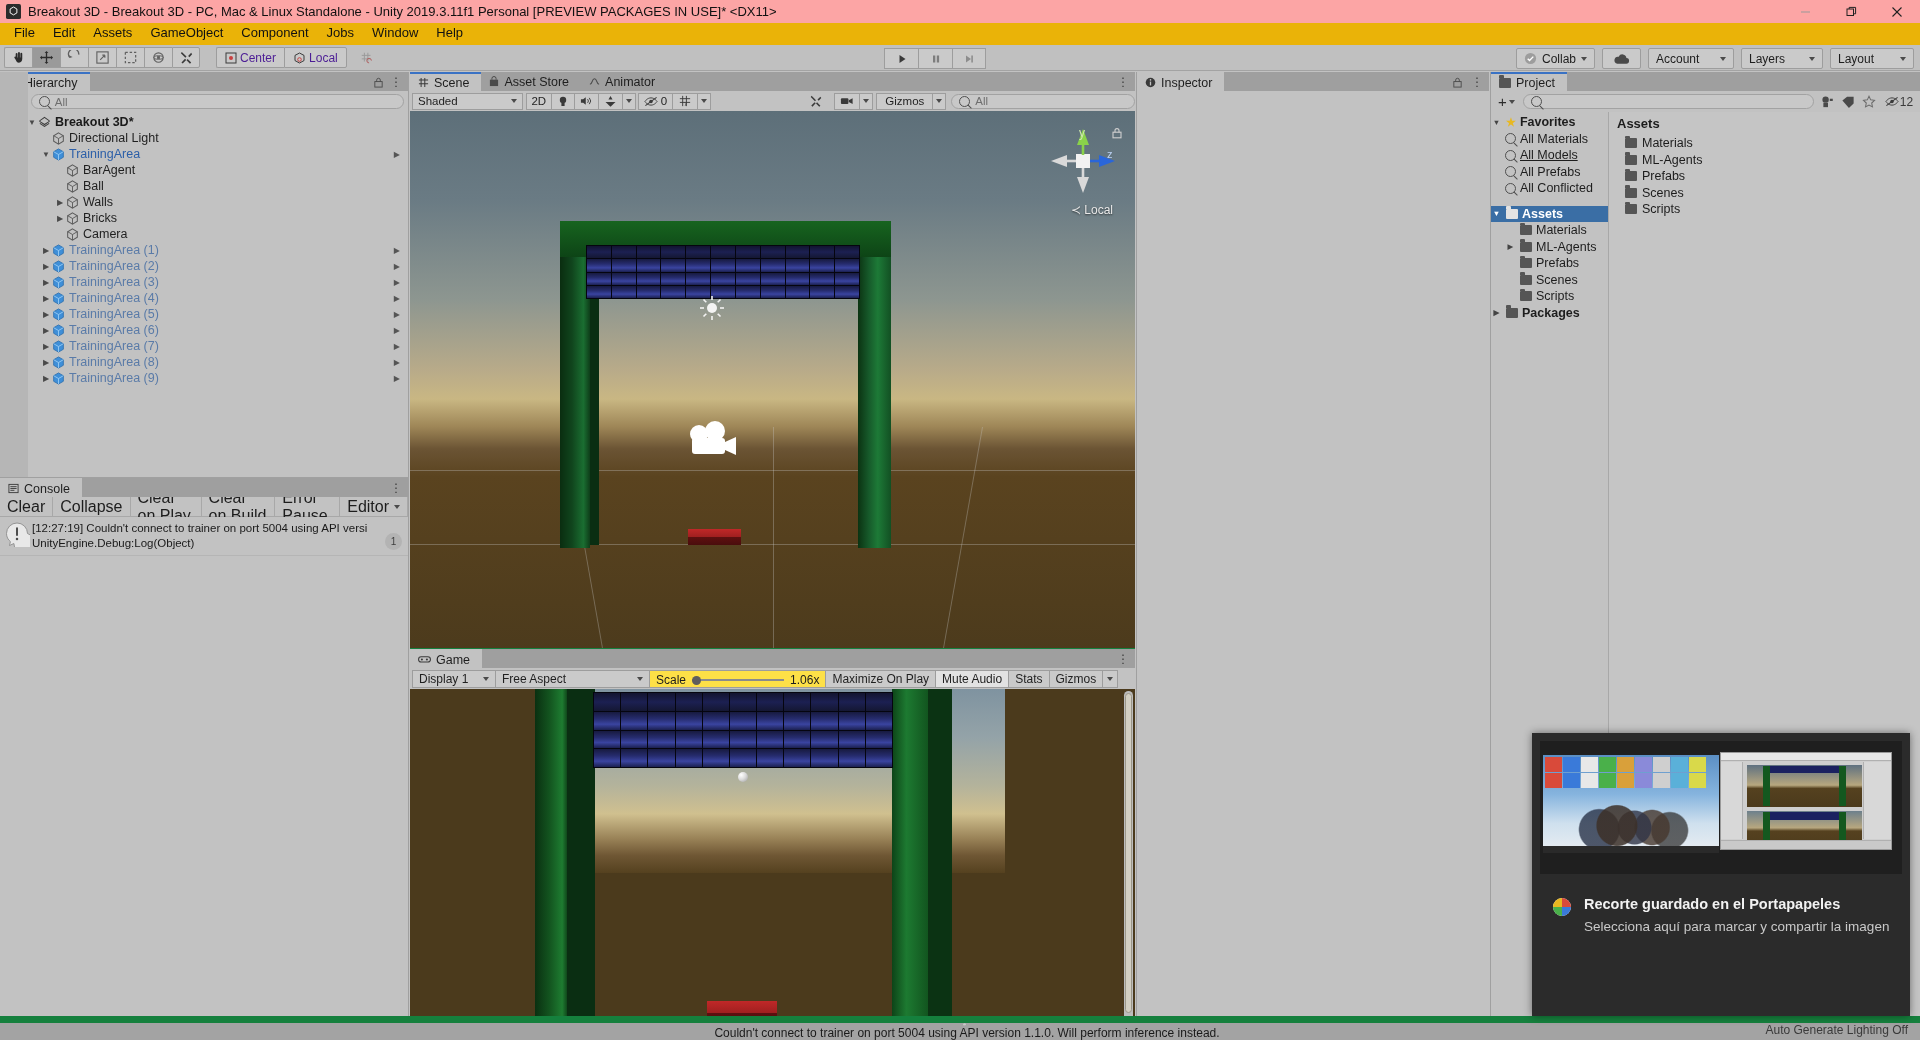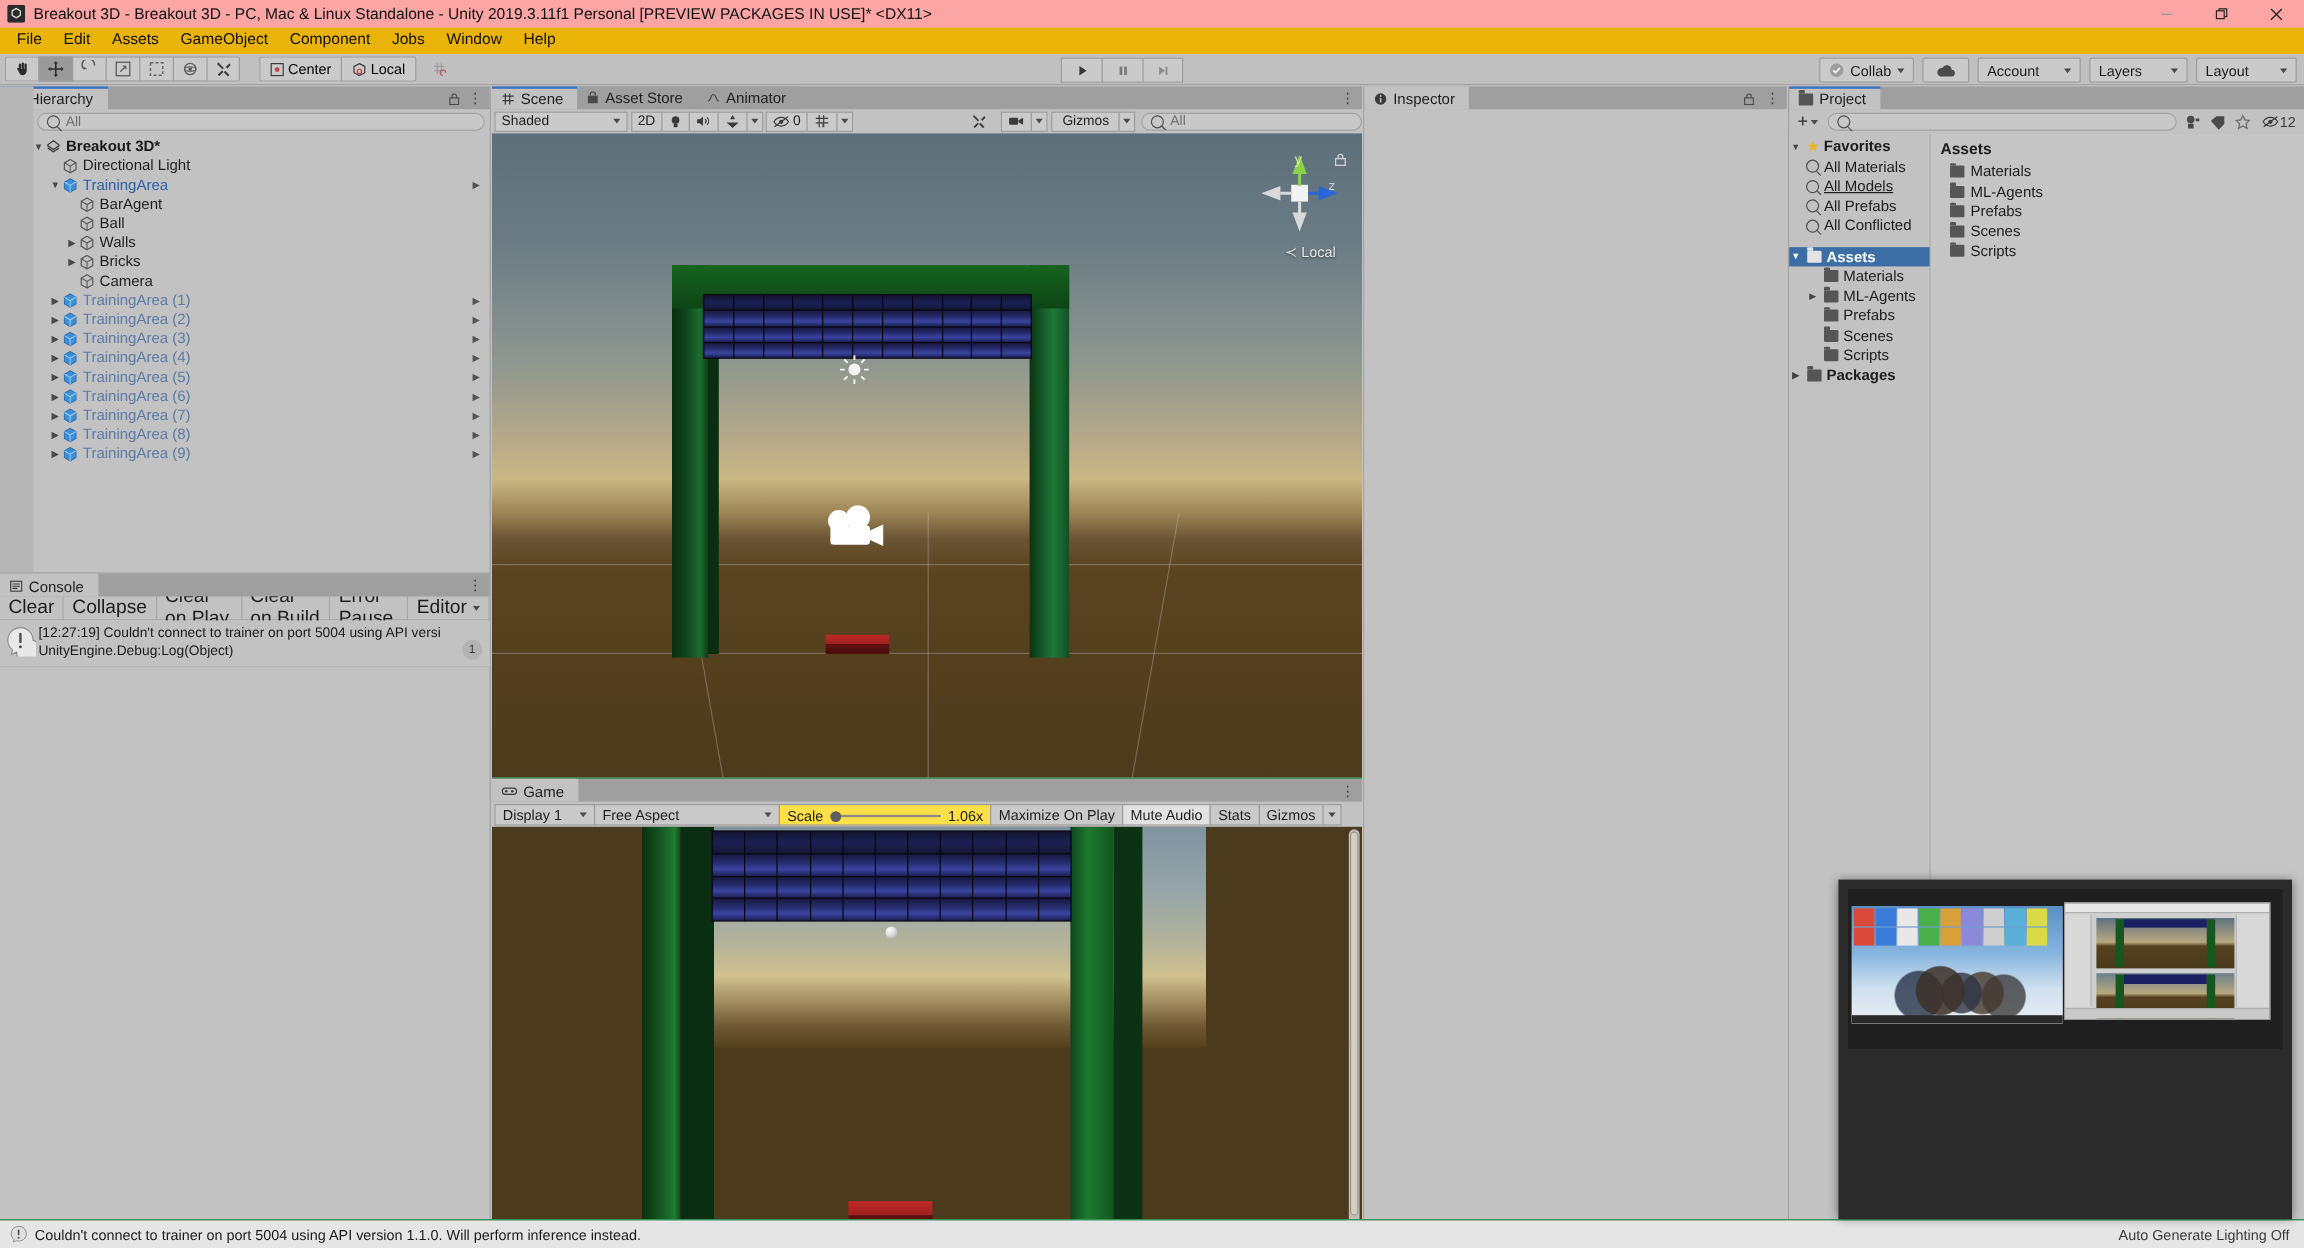--- a/index.html
+++ b/index.html
@@ -44,21 +44,21 @@
   .tb-btn{
     height:21px; min-width:28px; padding:0 5px;
     background:#cacaca; border:1px solid #9d9d9d; border-right-width:0;
     display:flex; align-items:center; justify-content:center; color:#2a2a2a;
   }
   .tb-btn:first-child{ border-radius:2px 0 0 2px; }
   .tb-btn:last-child{ border-right-width:1px; border-radius:0 2px 2px 0; }
   .tb-btn.active{ background:#9a9a9a; }
   .tb-btn.flat{ background:#c0c0c0; border-color:#c0c0c0; }
   .tb-btn.wide{ padding:0 8px; }
-  .tb-lbl{ font-size:12px; margin-left:3px; color:#000000; }
+  .tb-lbl{ font-size:12px; margin-left:3px; color:#4c1d95; }
   .sep{ width:12px; }
   .play-group{ position:absolute; left:884px; top:3px; display:flex; }
   .play-btn{
     width:34px;height:21px;background:#cacaca;border:1px solid #9d9d9d;border-right-width:0;
     display:flex;align-items:center;justify-content:center;
   }
   .play-btn:last-child{ border-right-width:1px; }
   .right-group{ position:absolute; right:6px; top:3px; display:flex; align-items:center; gap:7px; }
   .rbtn{
     height:21px; background:#cacaca; border:1px solid #9d9d9d; border-radius:2px;
@@ -193,22 +193,22 @@
   .folder:before{ content:""; position:absolute; left:0; top:-2.5px; width:5px;height:2.5px;background:#555;
                   border-radius:1px 1px 0 0; }
   .folder.open{ background:#e3e3e3; }
   .folder.open:before{ background:#e3e3e3; }
   .star{ color:#e8b820; font-size:11px; }
   .magnifier{ width:11px;height:11px; border:1.4px solid #4f4f4f; border-radius:50%; position:relative; flex:0 0 auto; }
   .magnifier:after{ content:""; position:absolute; right:-3px; bottom:-2px; width:5px;height:1.4px;
                     background:#4f4f4f; transform:rotate(45deg); }
 
   
-  .statusbar{ position:absolute; left:0; bottom:0; width:1920px; height:24px; background:#e5e5e5;
-              display:flex; align-items:center; padding-left:8px; border-top:1px solid #15803d; }
+  .statusbar{ position:absolute; left:0; bottom:0; width:1920px; height:24px; background:#a3a3a3;
+              display:flex; align-items:center; padding-left:8px; border-top:7px solid #15803d;flex-direction:column; }
   .status-txt{ font-size:12px; color:#1a1a1a; margin-left:6px; }
   .status-right{ position:absolute; right:12px; font-size:12px; color:#3a3a3a; }
 
   
   .toast{ position:absolute; right:10px; bottom:24px; width:378px; height:283px;
           background:#2b2b2b; box-shadow:0 0 8px rgba(0,0,0,.45); }
   .toast-thumb{ position:relative; width:362px; height:133px; margin:8px auto 0; overflow:hidden; background:#1f1f1f; }
   .thumb-desktop{ position:absolute; left:3px; top:14px; width:176px; height:98px; overflow:hidden;
       background:linear-gradient(to bottom,#5b8fc4 0%,#86b4de 40%,#cfe0ee 70%,#eaeef2 100%); }
   .thumb-unity{ position:absolute; left:180px; top:11px; width:172px; height:98px; background:#cfcfcf;
@@ -1143,15 +1143,28 @@
         <div style="position:absolute;left:42px;top:13px;width:7px;height:40px;background:#14581f;"></div>
         <div style="position:absolute;left:118px;top:13px;width:7px;height:40px;background:#14581f;"></div>
         <div style="position:absolute;left:49px;top:13px;width:69px;height:7px;background:#1b2160;"></div>
         <div style="position:absolute;left:26px;top:58px;width:115px;height:40px;background:linear-gradient(to bottom,#6d808c 0%,#b7a77f 42%,#55411f 50%,#4b3a1c 100%);"></div>
         <div style="position:absolute;left:42px;top:59px;width:7px;height:38px;background:#14581f;"></div>
         <div style="position:absolute;left:118px;top:59px;width:7px;height:38px;background:#14581f;"></div>
         <div style="position:absolute;left:49px;top:59px;width:69px;height:8px;background:#1b2160;"></div>
         <div style="position:absolute;left:0;right:0;bottom:0;height:9px;background:#c9c9c9;border-top:1px solid #b0b0b0;"></div>
       </div>
     </div>
+    <div class="toast-body">
+      <svg class="toast-ico" viewBox="0 0 20 20">
+        <circle cx="10" cy="10" r="9" fill="#f0f0f0"></circle>
+        <path d="M10 1a9 9 0 019 9h-9z" fill="#d94a3a"></path>
+        <path d="M10 10h9a9 9 0 01-9 9z" fill="#3a7ad9"></path>
+        <path d="M10 10v9a9 9 0 01-9-9z" fill="#4ab04a"></path>
+        <path d="M1 10a9 9 0 019-9v9z" fill="#e8b820"></path>
+      </svg>
+      <div>
+        <div class="toast-title">Recorte guardado en el Portapapeles</div>
+        <div class="toast-sub">Selecciona aquí para marcar y compartir la imagen</div>
+      </div>
+    </div>
   </div>
 
 </div>
 
 </body></html>

